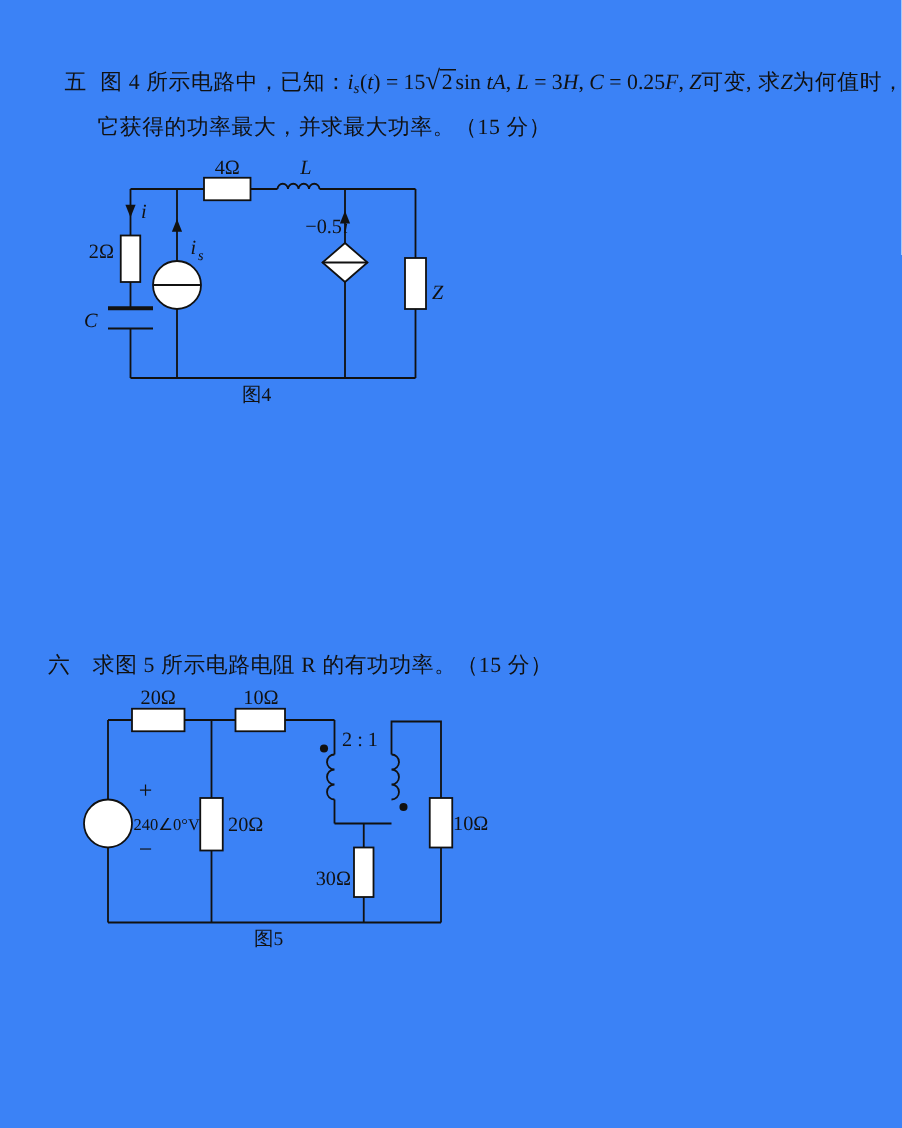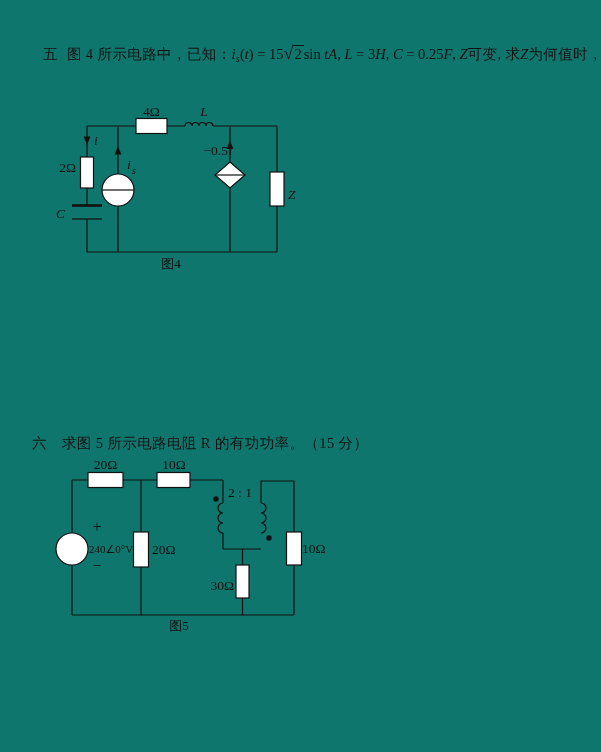--- a/index.html
+++ b/index.html
@@ -1,16 +1,16 @@
 <!DOCTYPE html>
 <html><head>
 <meta charset="utf-8">
 <style>
   html,body{margin:0;padding:0;background:#ffffff;}
-  .page{position:relative;width:601px;height:752px;background:#0f766e;
+  .page{position:relative;width:601px;height:752px;background:#3b82f6;
         font-family:"Liberation Serif",serif;color:#111;overflow:hidden;}
   .tline{position:absolute;white-space:nowrap;font-size:14.5px;letter-spacing:.4px;}
   .q5-l1{left:43px;top:44px;}
   .q5-l2{left:65px;top:75px;}
   .q6-l{left:32px;top:434px;}
   .qnum{margin-right:9px;}
   .q6-l .qnum{margin-right:15px;}
   .mi{font-style:italic;letter-spacing:0;}
   .mr{font-style:normal;letter-spacing:0;}
   .msub{font-size:10px;font-style:italic;vertical-align:-3px;}
@@ -33,20 +33,21 @@
 </style>
 </head>
 <body>
 
 <div class="page">
 
   <div class="tline q5-l1">
     <span class="qnum">五</span><span>图 4 所示电路中，已知：</span><span class="mi">i</span><span class="msub">s</span><span class="mr">(</span><span class="mi">t</span><span class="mr">) = 15</span><span class="sqrt">√</span><span class="rad">2</span><span class="mr">sin </span><span class="mi">tA</span><span class="mr">, </span><span class="mi">L</span><span class="mr"> = 3</span><span class="mi">H</span><span class="mr">, </span><span class="mi">C</span><span class="mr"> = 0.25</span><span class="mi">F</span><span class="mr">, </span><span class="mi">Z</span><span>可变, 求</span><span class="mi">Z</span><span>为何值时，</span>
   </div>
 
+  <div class="tline q5-l2">它获得的功率最大，并求最大功率。（15 分）</div>
 
   <svg class="fig4" width="280" height="172" viewBox="40 100 280 172">
 
     <path class="wire" d="M87,126 H185 M213,126 H277 M87,126 V205 M87,219 V252 M118,126 V174 M118,206 V252
          M102,190 H134 M230,126 V162 M230,188 V252 M277,126 V252 M87,252 H277"></path>
 
     <path class="wire" d="M185,126 A3.5,3.5 0 0 1 192,126 A3.5,3.5 0 0 1 199,126 A3.5,3.5 0 0 1 206,126 A3.5,3.5 0 0 1 213,126"></path>
 
     <path class="thick" d="M72,205.5 H102"></path>
     <path class="wire" d="M72,219 H102" stroke-width="1.6"></path>

